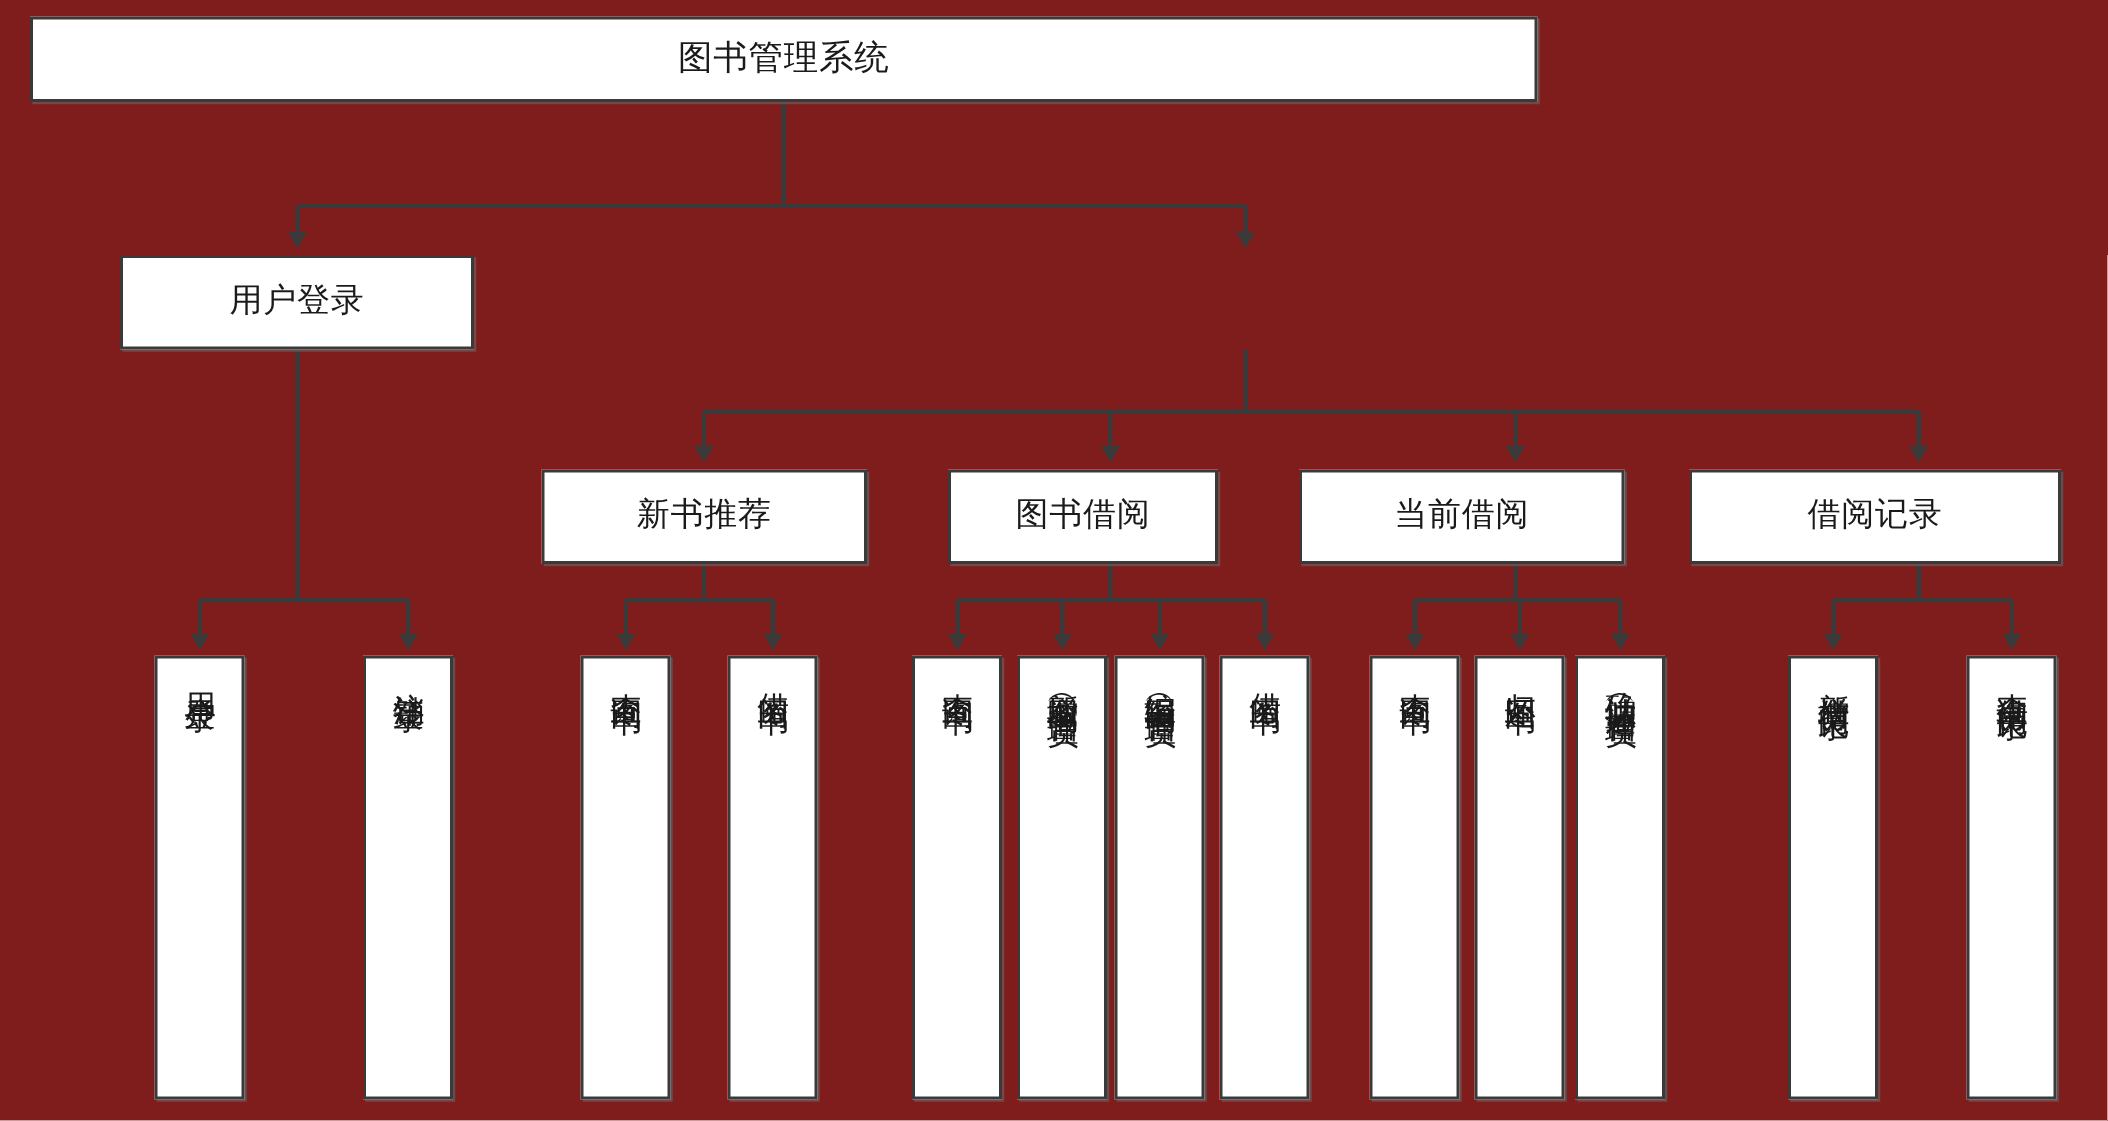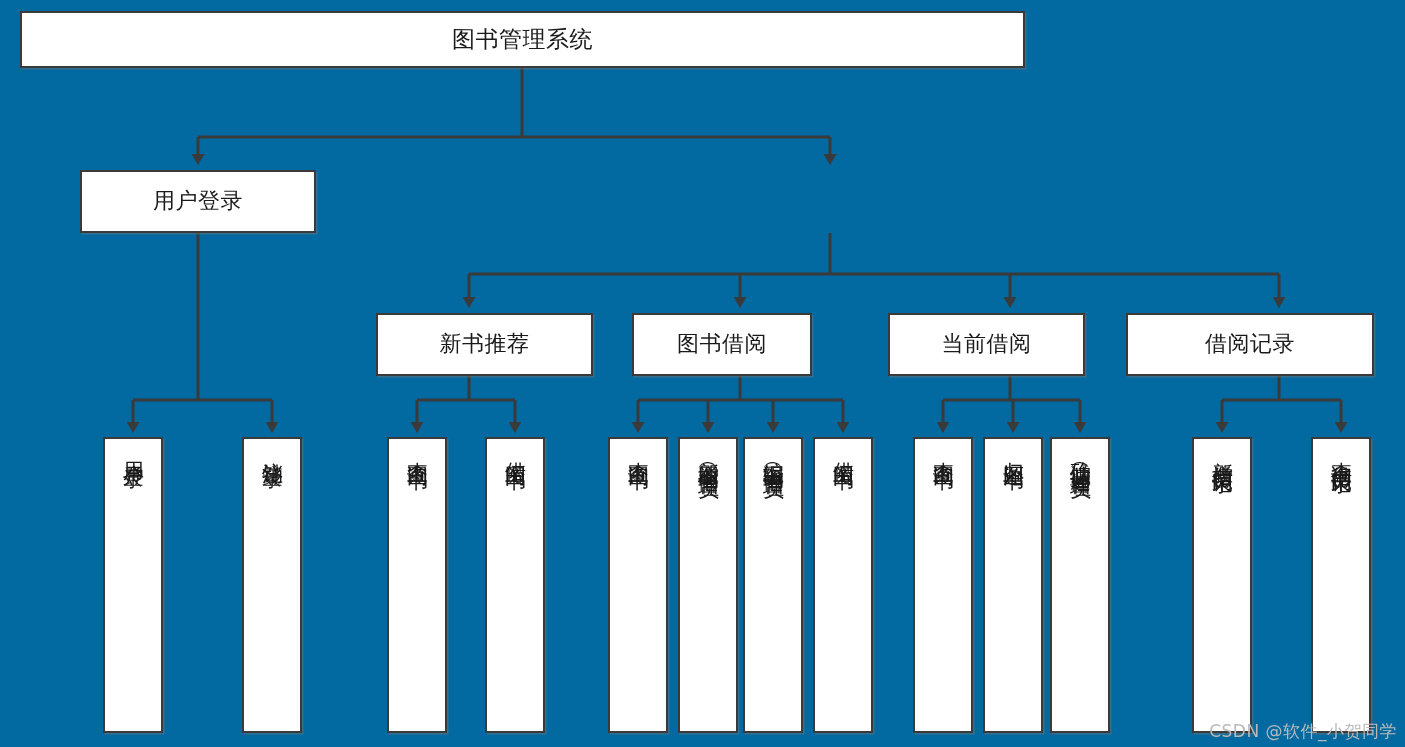--- a/index.html
+++ b/index.html
@@ -8,21 +8,21 @@
     padding: 0;
     background: #ffffff;
   }
   body {
     font-family: "DejaVu Sans", "Liberation Sans", sans-serif;
   }
   #canvas {
     position: relative;
     width: 1405px;
     height: 747px;
-    background: #0369a1;
+    background: #7f1d1d;
     overflow: hidden;
     text-decoration: underline;
   }
   #edges {
     position: absolute;
     left: 0;
     top: 0;
     width: 1405px;
     height: 747px;
     pointer-events: none;
@@ -132,27 +132,27 @@
   </svg>
 
   <div class="node horiz root" style="left:20px; top:11px; width:1005px; height:57px;">
     <span class="label">图书管理系统</span>
   </div>
 
   <div class="node horiz" style="left:80px; top:170px; width:236px; height:63px;">
     <span class="label">用户登录</span>
   </div>
 
-  <div class="node horiz" style="left:376px; top:313px; width:217px; height:63px;">
+  <div class="node horiz" style="left:361px; top:313px; width:217px; height:63px;">
     <span class="label">新书推荐</span>
   </div>
   <div class="node horiz" style="left:632px; top:313px; width:180px; height:63px;">
     <span class="label">图书借阅</span>
   </div>
-  <div class="node horiz" style="left:888px; top:313px; width:197px; height:63px;">
+  <div class="node horiz" style="left:866px; top:313px; width:217px; height:63px;">
     <span class="label">当前借阅</span>
   </div>
   <div class="node horiz" style="left:1126px; top:313px; width:248px; height:63px;">
     <span class="label">借阅记录</span>
   </div>
 
   <div class="node vert" style="left:103px; top:437px; width:60px; height:296px;">
     <span class="label">用户登录</span>
   </div>
   <div class="node vert" style="left:242px; top:437px; width:60px; height:296px;">
@@ -189,15 +189,14 @@
     <span class="label">确认归还（管理员）</span>
   </div>
 
   <div class="node vert" style="left:1192px; top:437px; width:60px; height:296px;">
     <span class="label">新增借阅记录</span>
   </div>
   <div class="node vert" style="left:1311px; top:437px; width:60px; height:296px;">
     <span class="label">查询借阅记录</span>
   </div>
 
-  <div class="watermark">CSDN @软件_小贺同学</div>
 
 </div>
 
 </body></html>

